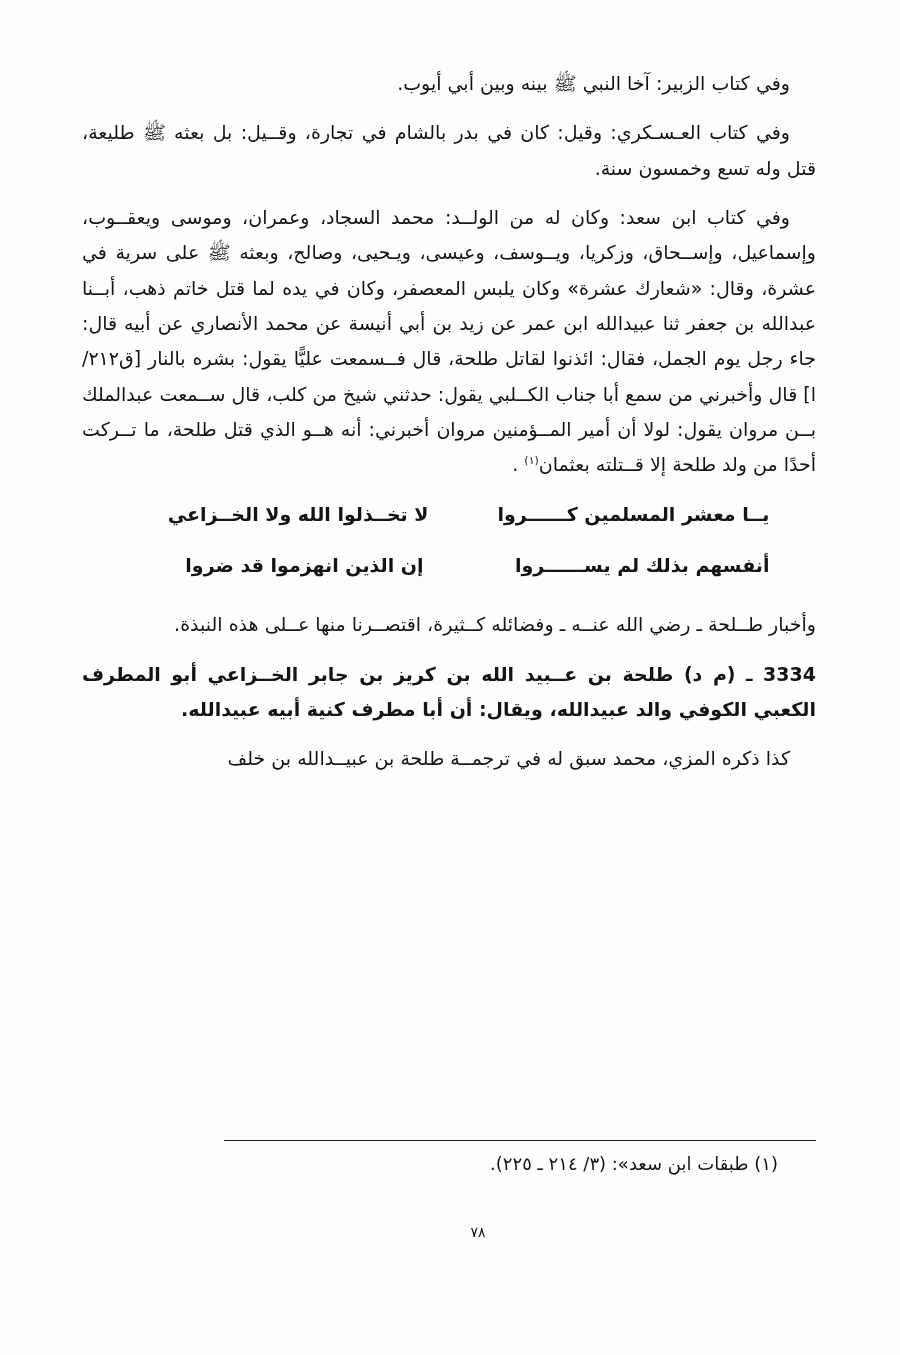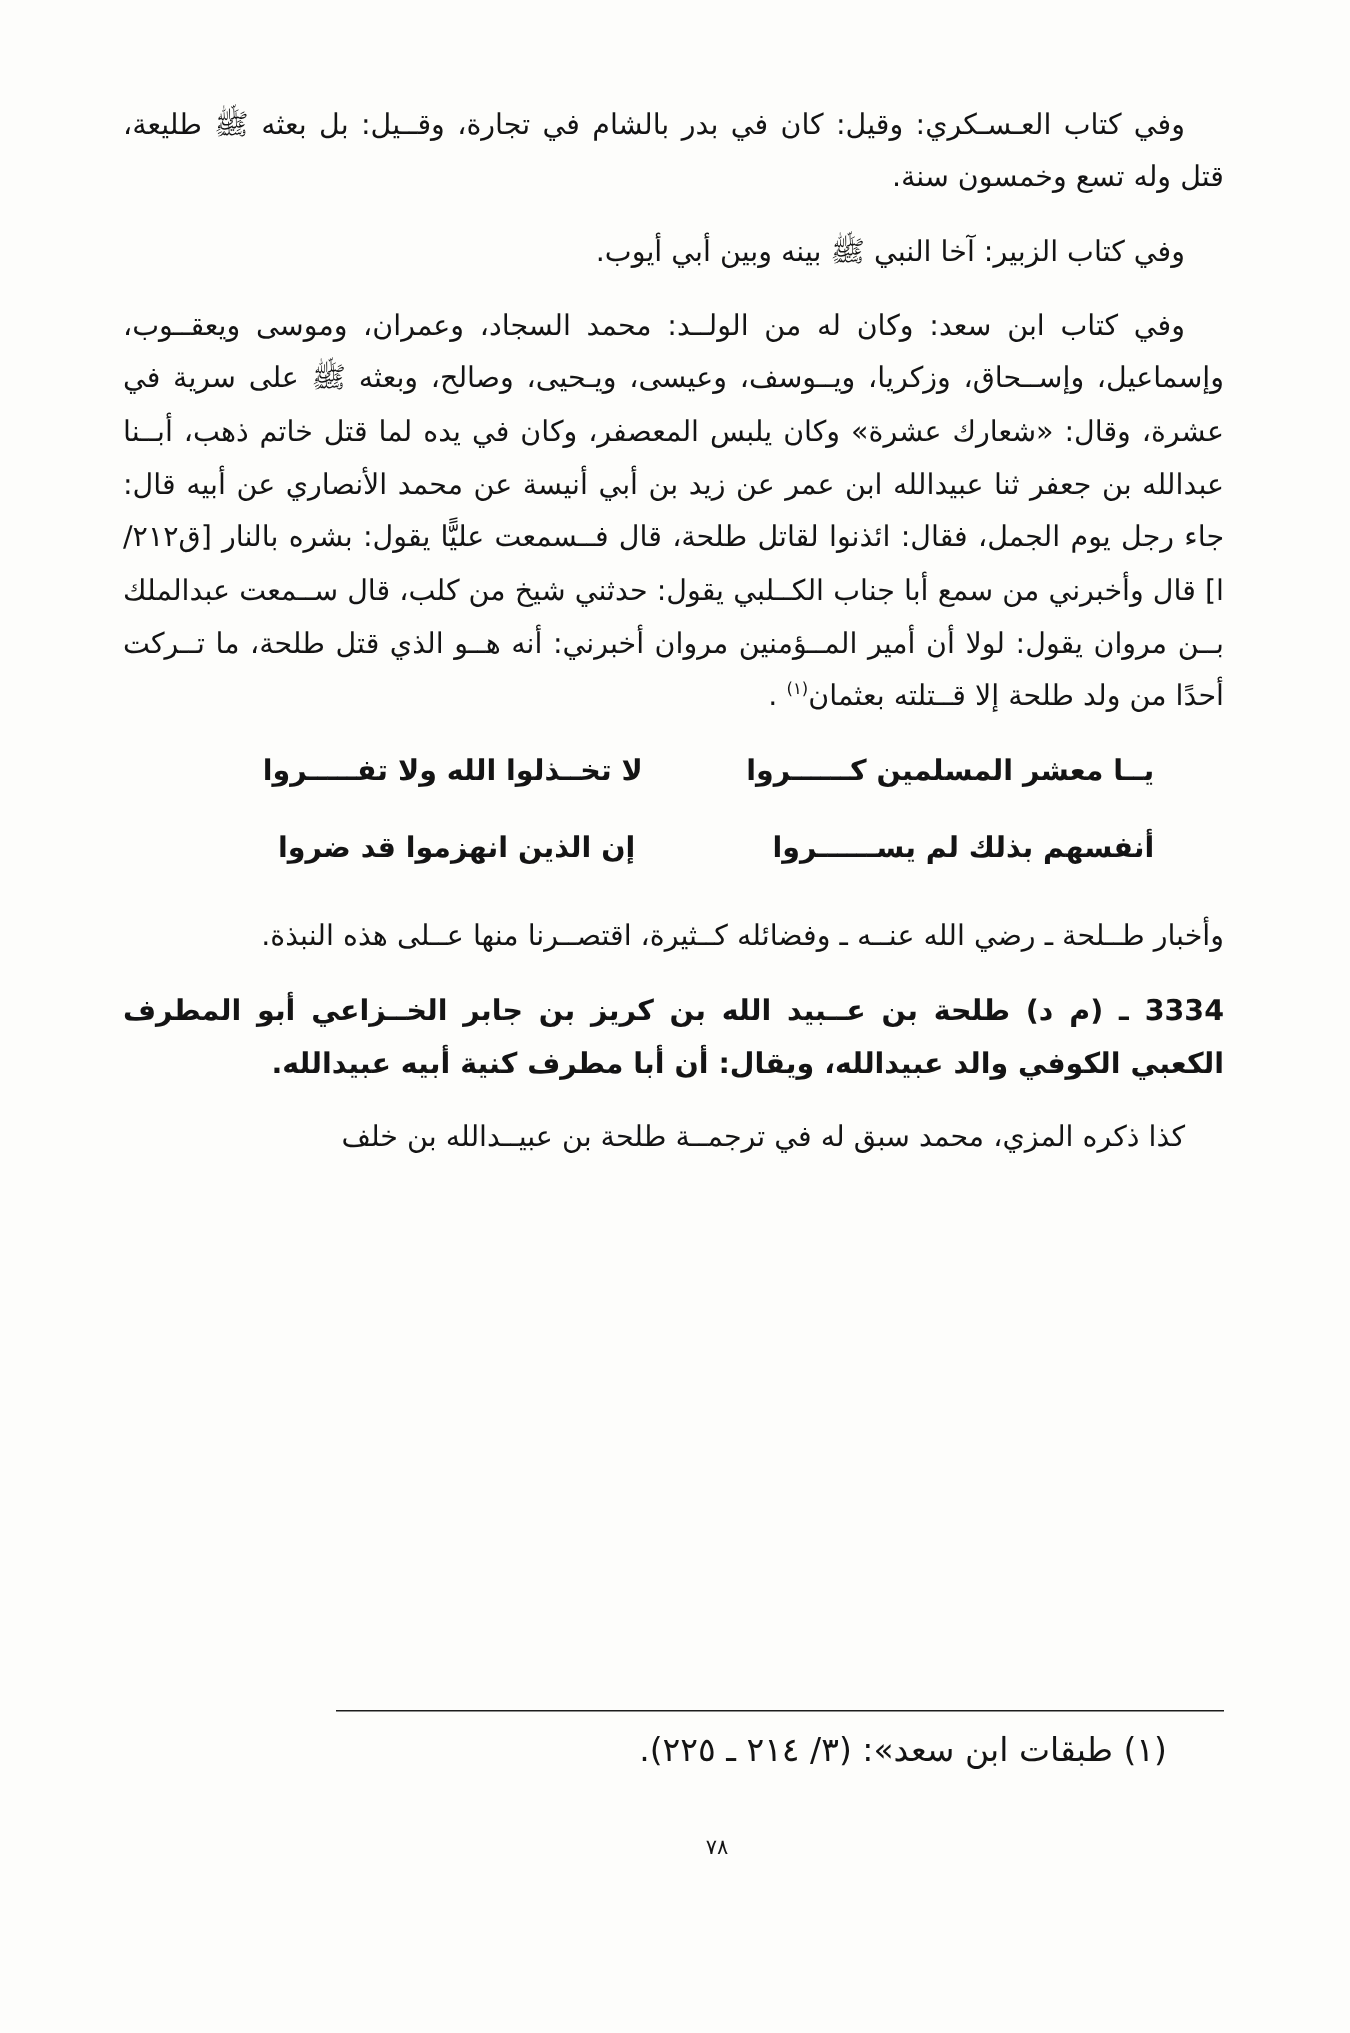--- a/index.html
+++ b/index.html
@@ -66,21 +66,21 @@
     right: 84px;
     width: 734px;
   }
   .footnote-rule {
     width: 592px;
     height: 0;
     border-top: 1.6px solid #1c1c1c;
     margin: 0 0 9px 0; 
   }
   .footnote-text {
-    font-size: 22px;
+    font-size: 18px;
     line-height: 1.6;
     padding-right: 38px;
     text-align: right;
   }
   .page-number {
     position: absolute;
     top: 1224px;
     left: 0;
     width: 100%;
     text-align: center;
@@ -89,31 +89,31 @@
     margin-left: 28px;
   }
 </style>
 </head>
 <body>
 
 <div class="page">
 
   <div class="content">
 
+    <p class="para">وفي كتاب الزبير: آخا النبي ﷺ بينه وبين أبي أيوب.</p>
+
     <p class="para">وفي كتاب العـسـكري: وقيل: كان في بدر بالشام في تجارة، وقــيل: بل بعثه ﷺ طليعة، قتل وله تسع وخمسون سنة.</p>
-
-    <p class="para">وفي كتاب الزبير: آخا النبي ﷺ بينه وبين أبي أيوب.</p>
 
     <p class="para"><span>وفي كتاب ابن سعد: وكان له من الولــد: محمد السجاد، وعمران، وموسى ويعقــوب، وإسماعيل، وإســحاق، وزكريا، ويــوسف، وعيسى، ويـحيى، وصالح، وبعثه ﷺ على سرية في عشرة، وقال: «شعارك عشرة» وكان يلبس المعصفر، وكان في يده لما قتل خاتم ذهب، أبــنا عبدالله بن جعفر ثنا عبيدالله ابن عمر عن زيد بن أبي أنيسة عن محمد الأنصاري عن أبيه قال: جاء رجل يوم الجمل، فقال: ائذنوا لقاتل طلحة، قال فــسمعت عليًّا يقول: بشره بالنار [ق٢١٢/ا] قال وأخبرني من سمع أبا جناب الكــلبي يقول: حدثني شيخ من كلب، قال ســمعت عبدالملك بــن مروان يقول: لولا أن أمير المــؤمنين مروان أخبرني: أنه هــو الذي قتل طلحة، ما تــركت أحدًا من ولد طلحة إلا قــتلته بعثمان</span><sup class="fn-mark">(١)</sup><span> .</span></p>
 
 
     <div class="poem">
       <div class="verse">
         <span class="hemistich first">يــا معشر المسلمين كــــــروا</span>
-        <span class="hemistich second">لا تخــذلوا الله ولا تفـــــروا</span>
+        <span class="hemistich second">لا تخــذلوا الله ولا الخــزاعي</span>
       </div>
       <div class="verse">
         <span class="hemistich second">أنفسهم بذلك لم يســــــروا</span>
         <span class="hemistich first">إن الذين انهزموا قد ضروا</span>
       </div>
     </div>
 
     <p class="para no-indent">وأخبار طــلحة ـ رضي الله عنــه ـ وفضائله كــثيرة، اقتصــرنا منها عــلى هذه النبذة.</p>
 
     <p class="para heading">3334 ـ (م د) طلحة بن عــبيد الله بن كريز بن جابر الخــزاعي أبو المطرف الكعبي الكوفي والد عبيدالله، ويقال: أن أبا مطرف كنية أبيه عبيدالله.</p>

